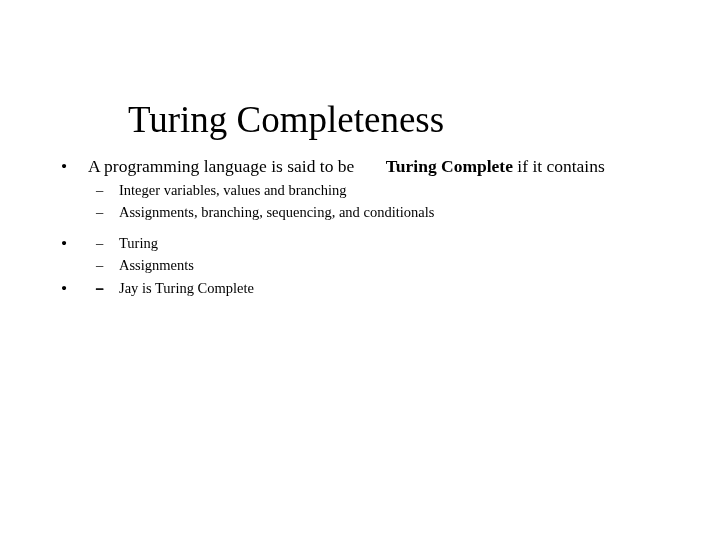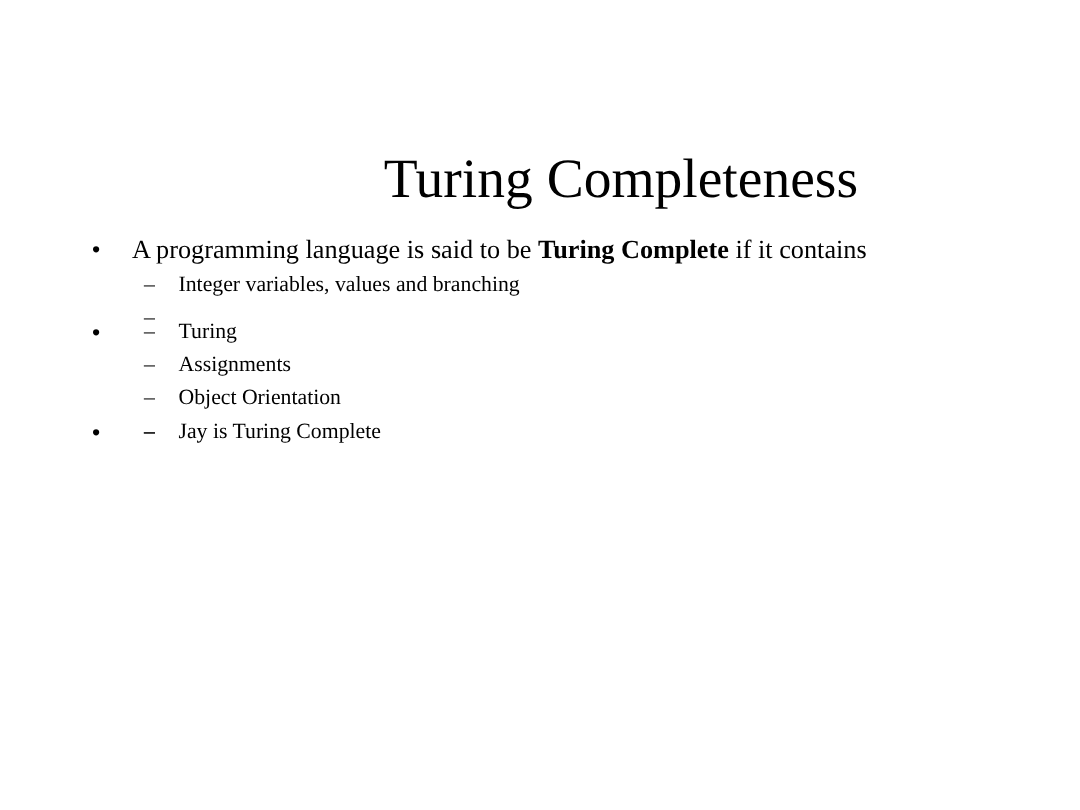--- a/index.html
+++ b/index.html
@@ -24,21 +24,21 @@
     background: #ffffff;
     box-sizing: border-box;
   }
 
   
   .slide-title {
     position: absolute;
     left: 0;
     top: 74px;
     width: 572px;
-    text-align: right;
+    text-align: center;
     font-size: 37px;
     line-height: 42px;
     font-weight: normal;
     letter-spacing: 0px;
     white-space: nowrap;
   }
 
   
   .slide-body {
     position: absolute;
@@ -79,21 +79,21 @@
     margin: 0;
   }
   .bullet-l2 > .marker {
     position: absolute;
     left: 44px;
     top: 0;
     font-size: 14.5px;
     line-height: 22px;
   }
 
-  .strong { font-weight: bold; }
+  .strong { font-weight: bold; margin-left: 27px; }
 
   
   .group + .group { margin-top: 0px; }
   .gap-before-sub { margin-top: 1px; }
   .gap-group-2 { margin-top: 9px; }
   .gap-sub-2 { margin-top: 9px; }
   .gap-group-3 { margin-top: 5px; }
   .gap-sub-3 { margin-top: 1px; }
 </style>
 </head>
@@ -110,40 +110,40 @@
         <span class="marker">•</span>
         <span><span>A programming language is said to be </span><span class="strong">Turing Complete</span><span> if it contains</span></span>
       </div>
       <div class="sub-list gap-before-sub">
         <div class="bullet-l2">
           <span class="marker">–</span>
           <span>Integer variables, values and branching</span>
         </div>
         <div class="bullet-l2">
           <span class="marker">–</span>
+          <span>Assignments, branching, sequencing, and conditionals</span>
         </div>
       </div>
     </div>
 
     <div class="group gap-group-2">
       <div class="bullet-l1">
         <span class="marker">•</span>
       </div>
       <div class="sub-list gap-sub-2">
         <div class="bullet-l2">
           <span class="marker">–</span>
           <span>Turing</span>
         </div>
         <div class="bullet-l2">
           <span class="marker">–</span>
           <span>Assignments</span>
         </div>
         <div class="bullet-l2">
           <span class="marker">–</span>
-          <span>Object Orientation</span>
         </div>
       </div>
     </div>
 
     <div class="group gap-group-3">
       <div class="bullet-l1">
         <span class="marker">•</span>
       </div>
       <div class="sub-list gap-sub-3">
         <div class="bullet-l2">

